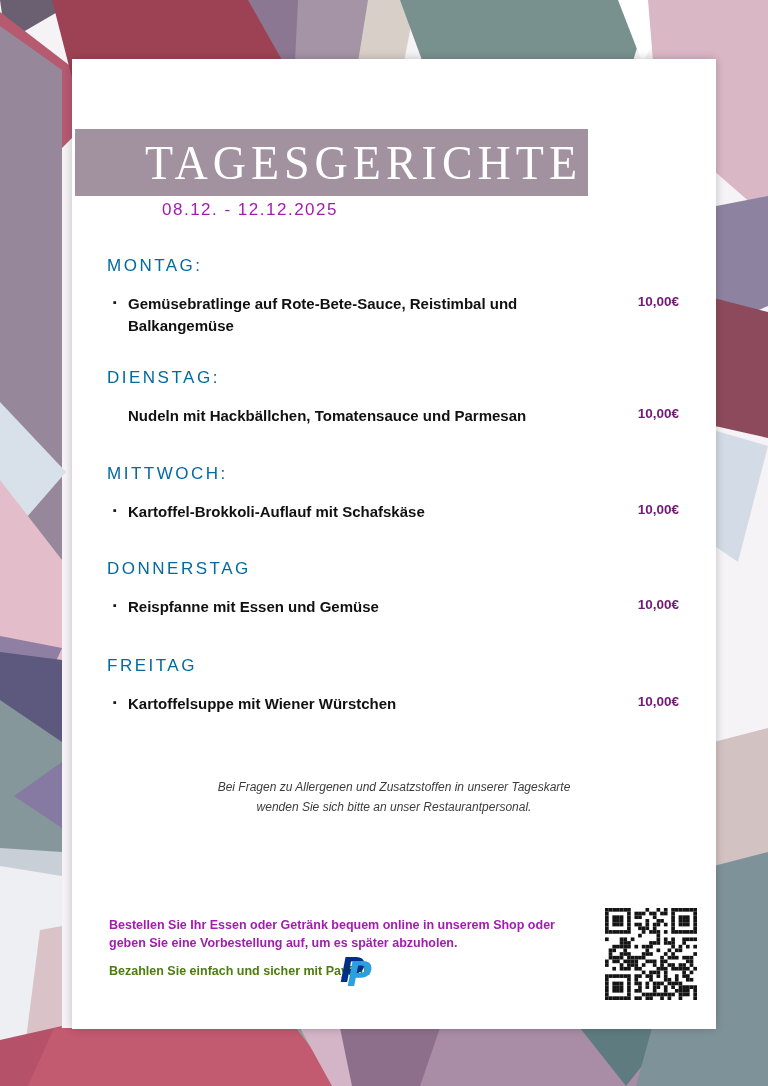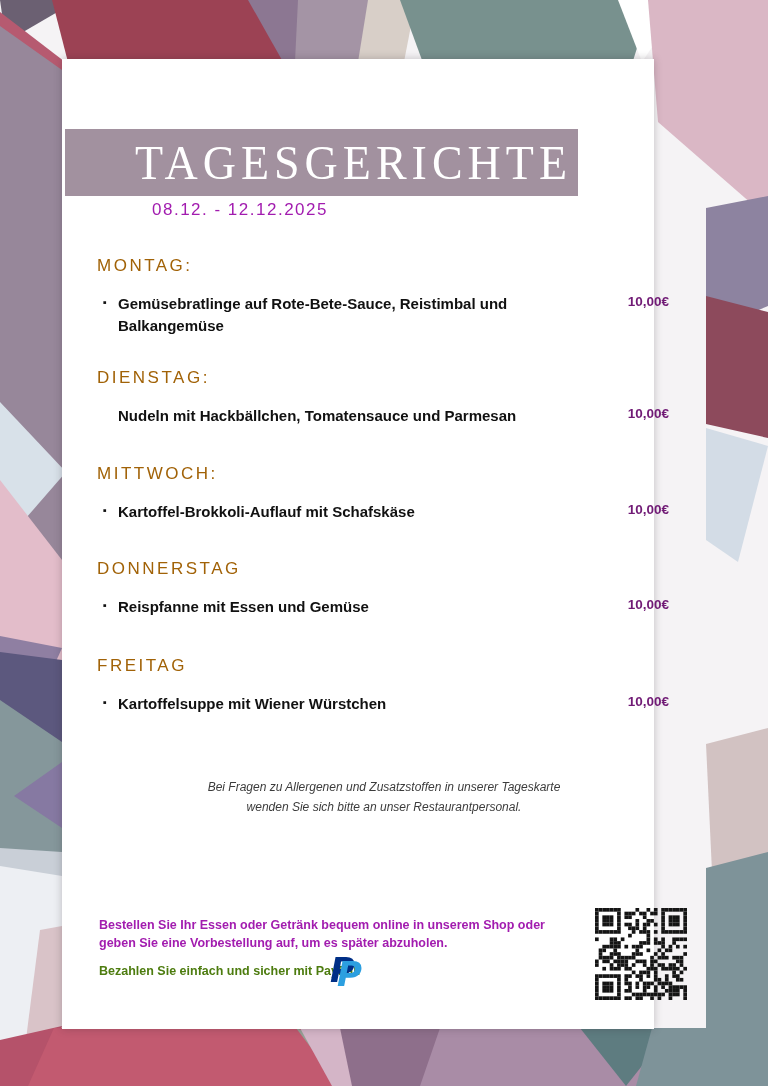--- a/index.html
+++ b/index.html
@@ -1,33 +1,33 @@
 <!DOCTYPE html>
 <html><head>
 <meta charset="utf-8">
 <style>
   html,body{margin:0;padding:0;background:#fff;}
   #stage{position:relative;width:768px;height:1086px;overflow:hidden;
          font-family:"Liberation Sans",sans-serif;background:#f4f2f4;}
   #bg{position:absolute;inset:0;}
   
-  .card{position:absolute;left:62px;top:59px;width:592px;height:970px;
+  .card{position:absolute;left:72px;top:59px;width:644px;height:970px;
         background:#ffffff;box-shadow:0 0 8px rgba(40,30,40,.25);}
   
   .banner{position:absolute;left:3px;top:70px;width:513px;height:67px;
           display:flex;align-items:center;justify-content:flex-end;padding-right:6px;
           box-sizing:border-box;}
   .banner-title{font-family:"Liberation Serif",serif;font-weight:400;
                 font-size:46px;letter-spacing:5px;color:#ffffff;line-height:1;
                 transform:scaleY(1.04);white-space:nowrap;}
   .date-range{position:absolute;left:90px;top:141px;font-size:17px;
               letter-spacing:1.5px;color:#a21caf;}
   
   .day-block{position:absolute;left:35px;width:572px;}
-  .day-heading{font-size:17px;letter-spacing:2.5px;color:#a16207;font-weight:500;}
+  .day-heading{font-size:17px;letter-spacing:2.5px;color:#0369a1;font-weight:500;}
   .item-row{display:flex;align-items:flex-start;margin-top:17px;}
   .bullet{width:21px;flex:0 0 21px;font-size:11px;line-height:19px;color:#111;
           padding-left:6px;box-sizing:border-box;}
   .bullet.hide{visibility:hidden;}
   .item-text{width:420px;flex:0 0 420px;font-size:15px;font-weight:bold;
              color:#111;line-height:1.45;}
   .price{margin-left:auto;font-size:13.5px;font-weight:bold;color:#701a75;
          white-space:nowrap;padding-top:1px;}
   
   .allergen{position:absolute;left:0;top:719px;width:644px;text-align:center;

